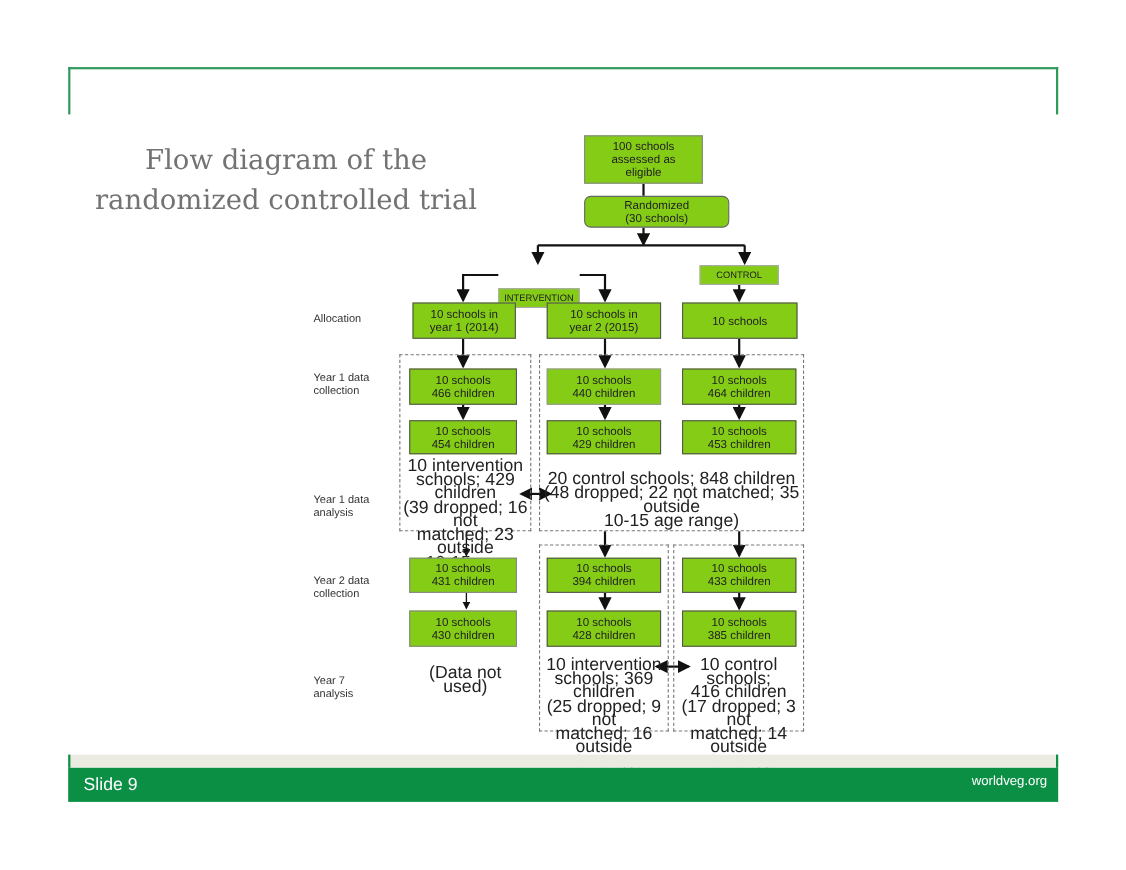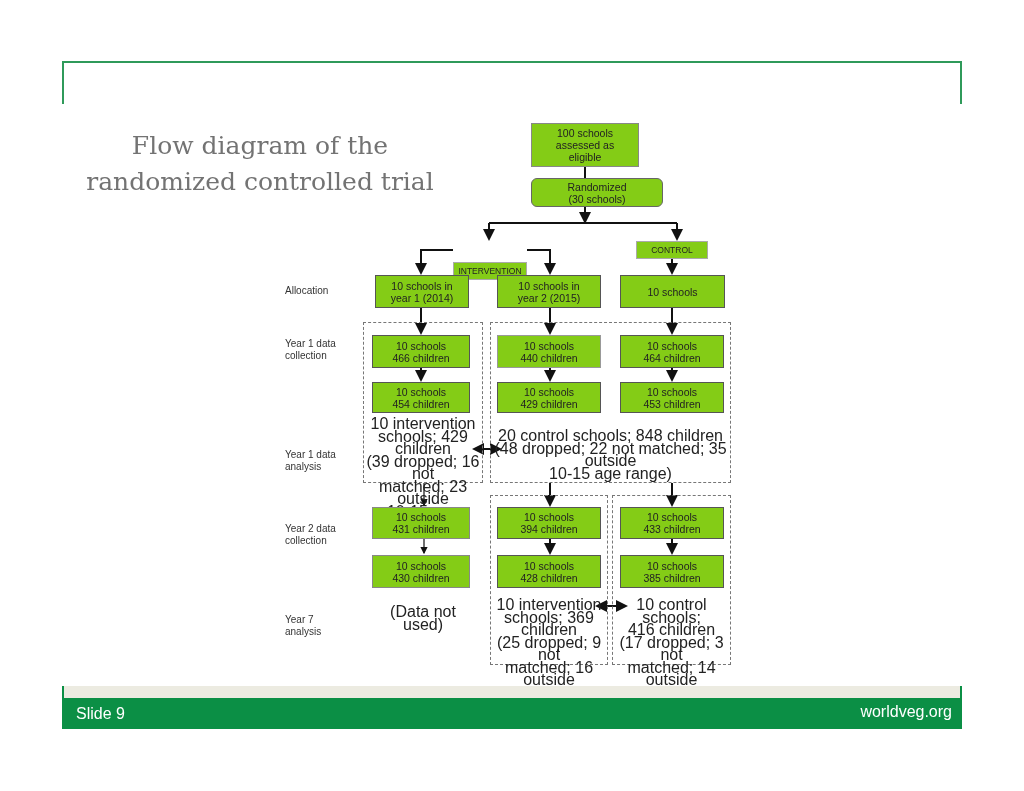--- a/index.html
+++ b/index.html
@@ -6,21 +6,21 @@
   body { width:1024px; height:791px; background:#ffffff; position:relative; overflow:hidden; font-family:"Liberation Sans", sans-serif; }
   .frame-top { position:absolute; left:62px; top:61px; width:900px; height:2px; background:#2f9a5a; }
   .frame-left { position:absolute; left:62px; top:61px; width:2px; height:43px; background:#2f9a5a; }
   .frame-right { position:absolute; left:960px; top:61px; width:2px; height:43px; background:#2f9a5a; }
   .title { position:absolute; left:70px; top:128px; width:380px; text-align:center; font-family:"DejaVu Serif", serif; font-size:25px; line-height:36px; color:#737373; }
   .footer-band { position:absolute; left:62px; top:686px; width:900px; height:12px; background:#ecebe1; }
   .footer-bar { position:absolute; left:62px; top:698px; width:900px; height:31px; background:#0b8f45; }
   .footer-left-edge { position:absolute; left:62px; top:686px; width:2px; height:12px; background:#0b8f45; }
   .footer-right-edge { position:absolute; left:960px; top:686px; width:2px; height:12px; background:#0b8f45; }
   .slide-num { position:absolute; left:76px; top:705px; font-size:16px; color:#ffffff; }
-  .site { position:absolute; right:72px; top:703px; font-size:16px; color:#ffffff; }
+  .site { position:absolute; right:72px; top:703px; font-size:12px; color:#ffffff; }
 
   .diagram { position:absolute; left:0; top:0; width:1024px; height:791px; }
   .box { position:absolute; box-sizing:border-box; border:1.5px solid #555; background:#84cc16; display:flex; align-items:center; justify-content:center; text-align:center; font-size:10.5px; line-height:12px; color:#222; white-space:pre-line; }
   .box.rounded { border-radius:6px; border-color:#666; }
   .box.label { border:1.5px solid #aaa; font-size:8.5px; }
   .dashed { position:absolute; box-sizing:border-box; border:1.2px dashed #777; }
   .note { position:absolute; text-align:center; font-size:16px; line-height:12.5px; color:#222; white-space:pre-line; }
   .rowlabel { position:absolute; font-size:10px; line-height:12px; color:#333; white-space:pre-line; width:70px; }
   svg.lines { position:absolute; left:0; top:0; }
 </style>

